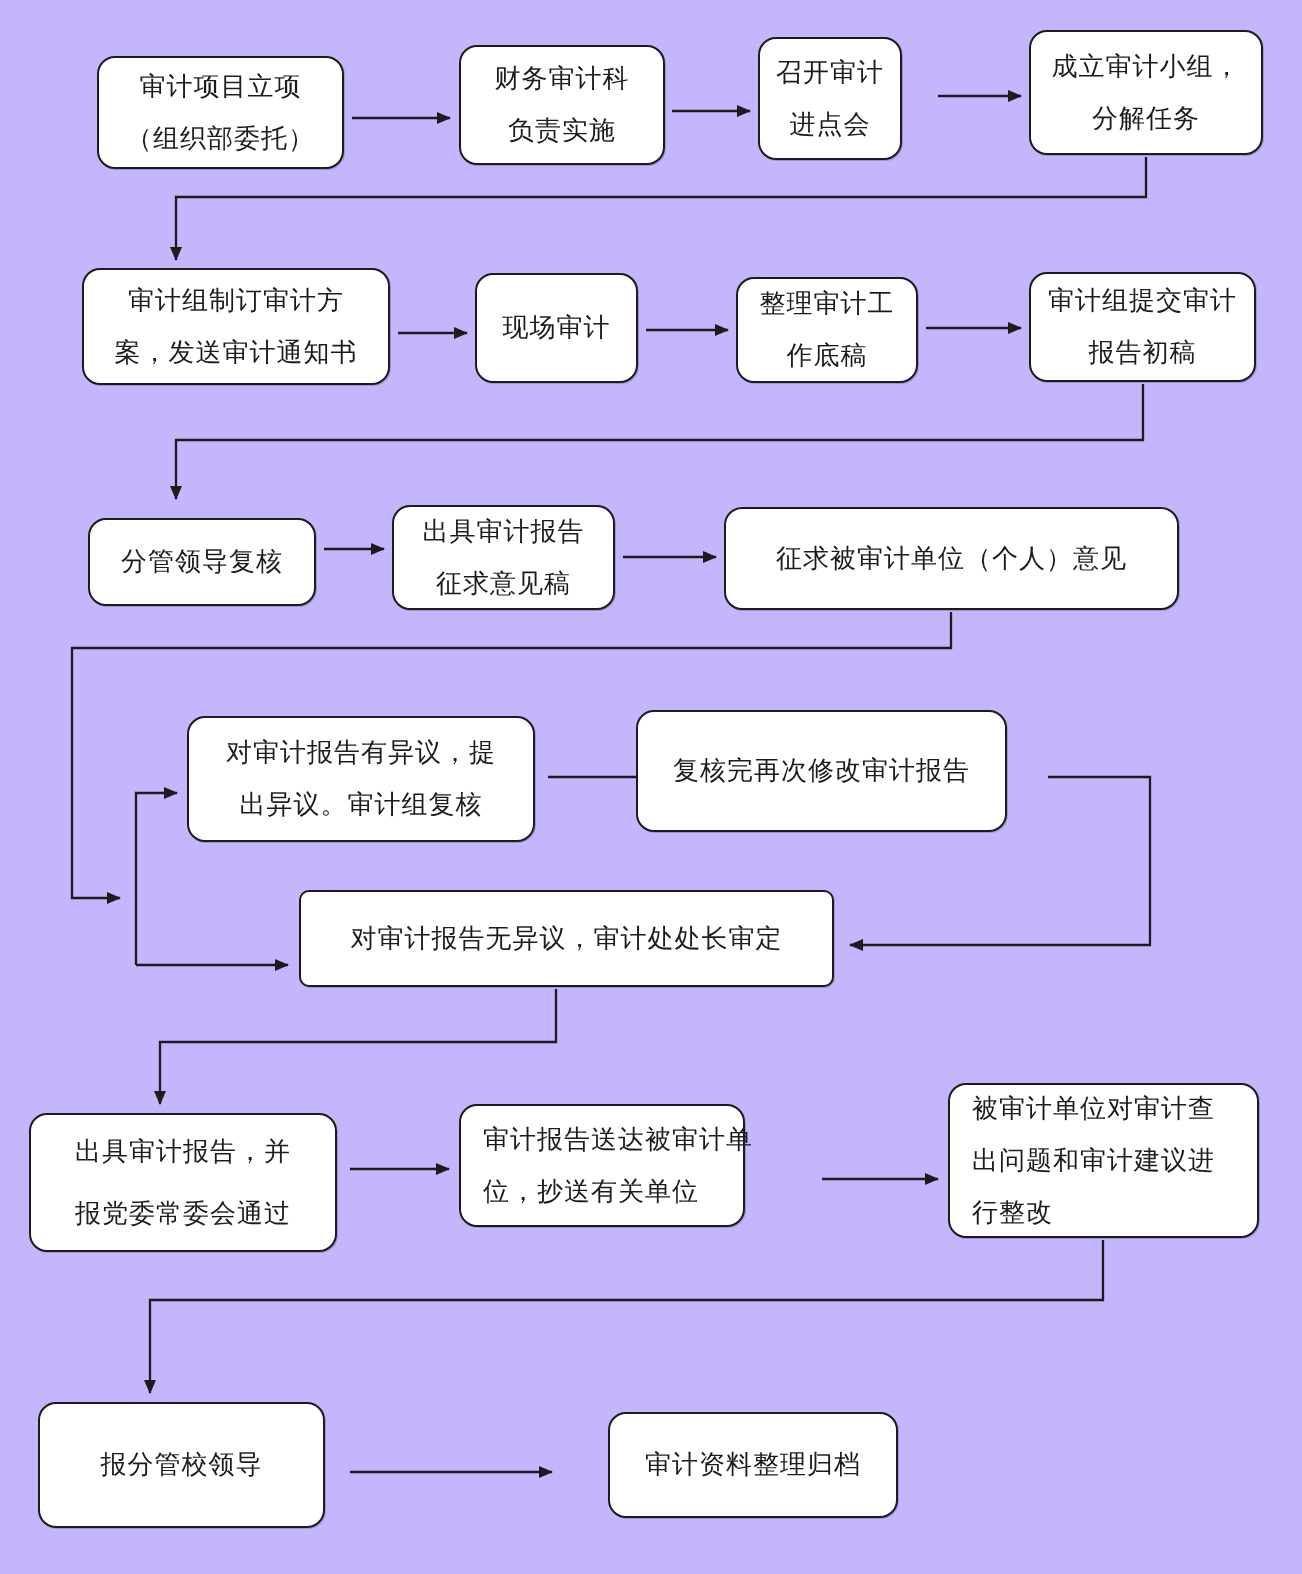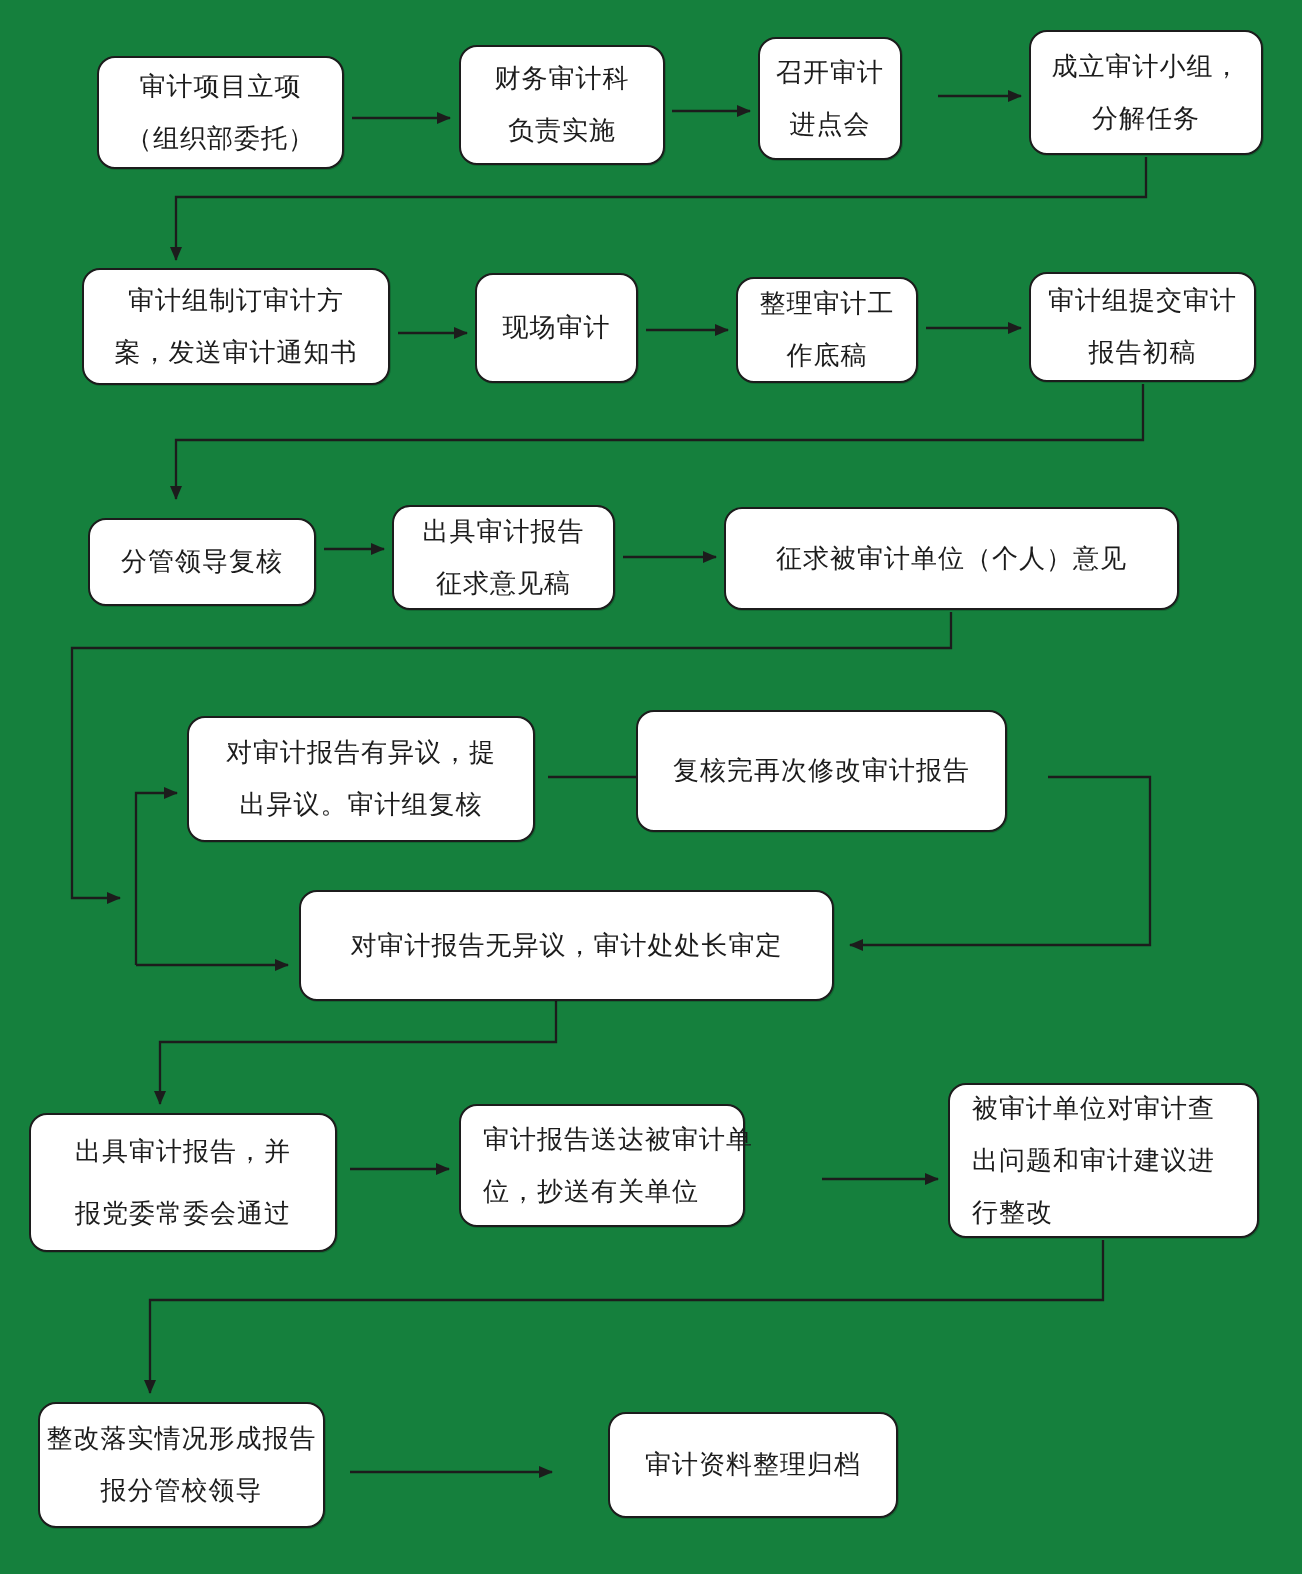--- a/index.html
+++ b/index.html
@@ -4,21 +4,21 @@
 <style>
   html, body { margin: 0; padding: 0; background: #ffffff; }
   body {
     width: 1302px; height: 1574px;
     font-family: "Liberation Serif", "DejaVu Serif", serif;
     color: #1c1c1c;
   }
   .canvas {
     position: relative;
     width: 1302px; height: 1574px;
-    background: #15803d;
+    background: #c4b5fd;
     overflow: hidden;
   }
   .edges {
     position: absolute; left: 0; top: 0;
     width: 1302px; height: 1574px;
     pointer-events: none;
   }
   .node {
     position: absolute;
     box-sizing: border-box;
@@ -123,39 +123,38 @@
     <span>征求被审计单位（个人）意见</span>
   </div>
 
   <div class="node" style="left:187px; top:716px; width:348px; height:126px;text-align:right;">
     <span>对审计报告有异议，提</span>
     <span>出异议。审计组复核</span>
   </div>
   <div class="node" style="left:636px; top:710px; width:371px; height:122px;">
     <span>复核完再次修改审计报告</span>
   </div>
-  <div class="node" style="left:299px; top:890px; width:535px; height:111px;">
+  <div class="node" style="left:299px; top:890px; width:535px; height:97px;border-radius:10px;">
     <span>对审计报告无异议，审计处处长审定</span>
   </div>
 
   <div class="node loose" style="left:29px; top:1113px; width:308px; height:139px;">
     <span>出具审计报告，并</span>
     <span>报党委常委会通过</span>
   </div>
   <div class="node align-left" style="left:459px; top:1104px; width:286px; height:123px;">
     <span>审计报告送达被审计单</span>
     <span>位，抄送有关单位</span>
   </div>
   <div class="node align-left" style="left:948px; top:1083px; width:311px; height:155px;">
     <span>被审计单位对审计查</span>
     <span>出问题和审计建议进</span>
     <span>行整改</span>
   </div>
 
   <div class="node" style="left:38px; top:1402px; width:287px; height:126px;">
-    <span>整改落实情况形成报告</span>
     <span>报分管校领导</span>
   </div>
   <div class="node" style="left:608px; top:1412px; width:290px; height:106px;">
     <span>审计资料整理归档</span>
   </div>
 
 </div>
 
 </body></html>

